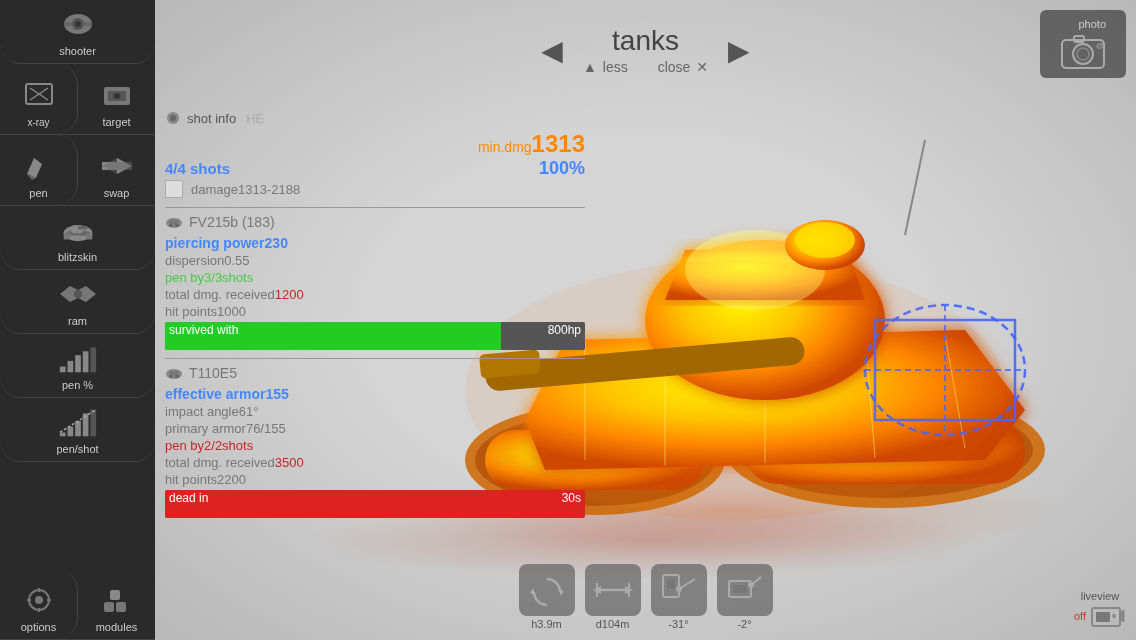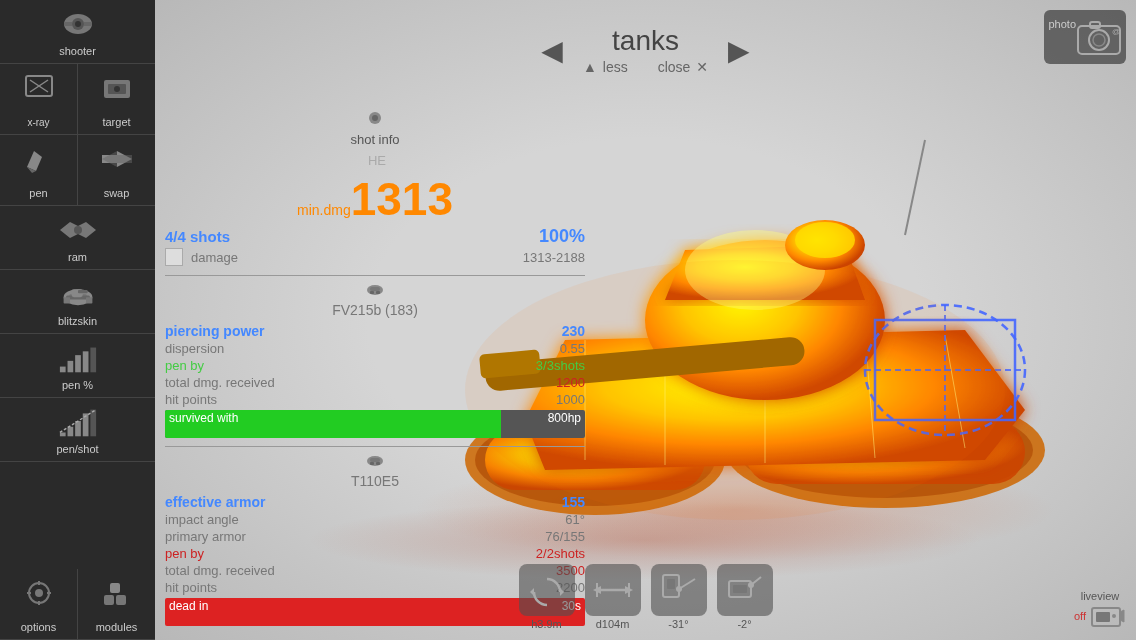--- a/index.html
+++ b/index.html
@@ -20,25 +20,26 @@
       height: 640px;
       background: #2a2a2a;
       display: flex;
       flex-direction: column;
     }
 
     .sidebar-item {
       display: flex;
       flex-direction: column;
       align-items: center;
-      justify-content: space-between;
+      justify-content: flex-end;
       padding: 6px 4px;
       border-bottom: 1px solid #444;
       cursor: pointer;
       min-height: 60px;
+      border-radius: 21px;
     }
 
     .sidebar-label {
       color: #ccc;
       font-size: 11px;
       margin-top: 3px;
       text-align: center;
     }
 
     .sidebar-icon {
@@ -142,24 +143,24 @@
       gap: 3px;
     }
 
     
     #photo-btn {
       position: absolute;
       top: 10px;
       right: 10px;
       background: rgba(60,60,60,0.7);
       border-radius: 6px;
-      padding: 8px 4px;
-      display: flex;
-      flex-direction: row;
-      align-items: flex-start;
+      padding: 8px 20px;
+      display: flex;
+      flex-direction: column;
+      align-items: flex-end;
       cursor: pointer;
       z-index: 20;
     }
     #photo-btn span {
       color: #ccc;
       font-size: 11px;
       margin-bottom: 2px;
     }
 
     
@@ -174,41 +175,39 @@
     
     .info-section {
       margin-bottom: 8px;
     }
 
     .section-header {
       display: flex;
       align-items: center;
       gap: 6px;
       margin-bottom: 4px;
-      flex-direction: column;
     }
     .section-header-title {
       color: #555;
       font-size: 13px;
     }
 
     .stat-row {
       display: flex;
-      justify-content: space-between;
       align-items: center;
       padding: 1px 0;
     }
 
     .stat-label { color: #777; font-size: 13px; }
     .stat-value { color: #777; font-size: 13px; }
     .stat-orange { color: #ff8c00; }
     .stat-blue { color: #4488ff; font-weight: bold; }
     .stat-green { color: #44cc44; }
     .stat-red { color: #cc2222; }
-    .stat-big { font-size: 46px; color: #ff8800; font-weight: bold; }
+    .stat-big { font-size: 24px; color: #ff8800; font-weight: bold; }
     .stat-pct-val { font-size: 18px; color: #4488ff; font-weight: bold; }
 
     .shots-row {
       display: flex;
       justify-content: space-between;
       align-items: center;
     }
 
     .dmg-box {
       width: 18px;
@@ -387,45 +386,45 @@
     </div>
     <div class="sidebar-item">
       <div class="sidebar-icon">
         <svg width="40" height="32" viewBox="0 0 40 32">
           <path d="M5,12 L20,12 L20,8 L35,16 L20,24 L20,20 L5,20 Z" fill="#888"></path>
           <path d="M35,12 L20,12 L20,8 L5,16 L20,24 L20,20 L35,20 Z" fill="#666" opacity="0.5"></path>
         </svg>
       </div>
       <span class="sidebar-label">swap</span>
     </div>
-  </div>
-
-  <div class="sidebar-item" style="min-height:50px">
-    <div class="sidebar-icon">
-      <svg width="40" height="28" viewBox="0 0 40 28">
-        <polygon points="2,14 12,6 20,10 28,6 38,14 28,22 20,18 12,22" fill="#777"></polygon>
-        <circle cx="20" cy="14" r="4" fill="#555"></circle>
-      </svg>
-    </div>
-    <span class="sidebar-label">ram</span>
   </div>
 
   <div class="sidebar-item">
     <div class="sidebar-icon">
       <svg width="50" height="36" viewBox="0 0 50 36">
         <ellipse cx="25" cy="22" rx="18" ry="10" fill="#888"></ellipse>
         <rect x="14" y="18" width="22" height="6" rx="2" fill="#777"></rect>
         <rect x="10" y="20" width="30" height="5" rx="2" fill="#666"></rect>
         <rect x="7" y="22" width="8" height="8" rx="1" fill="#777"></rect>
         <rect x="35" y="22" width="8" height="8" rx="1" fill="#777"></rect>
         <rect x="17" y="12" width="14" height="10" rx="3" fill="#888"></rect>
         <rect x="25" y="13" width="12" height="4" rx="1" fill="#666"></rect>
       </svg>
     </div>
     <span class="sidebar-label">blitzskin</span>
+  </div>
+
+  <div class="sidebar-item" style="min-height:50px">
+    <div class="sidebar-icon">
+      <svg width="40" height="28" viewBox="0 0 40 28">
+        <polygon points="2,14 12,6 20,10 28,6 38,14 28,22 20,18 12,22" fill="#777"></polygon>
+        <circle cx="20" cy="14" r="4" fill="#555"></circle>
+      </svg>
+    </div>
+    <span class="sidebar-label">ram</span>
   </div>
 
   <div class="sidebar-item">
     <div class="sidebar-icon">
       <svg width="42" height="34" viewBox="0 0 42 34">
         <rect x="2" y="26" width="6" height="6" fill="#888"></rect>
         <rect x="10" y="20" width="6" height="12" fill="#888"></rect>
         <rect x="18" y="14" width="6" height="18" fill="#888"></rect>
         <rect x="26" y="10" width="6" height="22" fill="#888"></rect>
         <rect x="34" y="6" width="6" height="26" fill="#555"></rect>
@@ -580,21 +579,21 @@
     <div class="info-section">
       <div class="section-header">
         <svg width="16" height="16" viewBox="0 0 16 16">
           <circle cx="8" cy="8" r="6" fill="#888"></circle>
           <circle cx="8" cy="8" r="3" fill="#666"></circle>
         </svg>
         <span class="section-header-title">shot info</span>
         <span style="color:#aaa;font-size:13px;margin-left:4px">HE</span>
       </div>
 
-      <div style="display:flex; justify-content:center; align-items:baseline">
+      <div style="display:flex; justify-content:flex-end; align-items:baseline">
         <span class="stat-orange" style="font-size:14px;color:#ff8800">min.dmg</span>
         <span class="stat-big">1313</span>
       </div>
 
       <div class="shots-row">
         <span class="stat-blue" style="font-size:15px">4/4 shots</span>
         <span class="stat-pct-val">100%</span>
       </div>
 
       <div class="stat-row">

